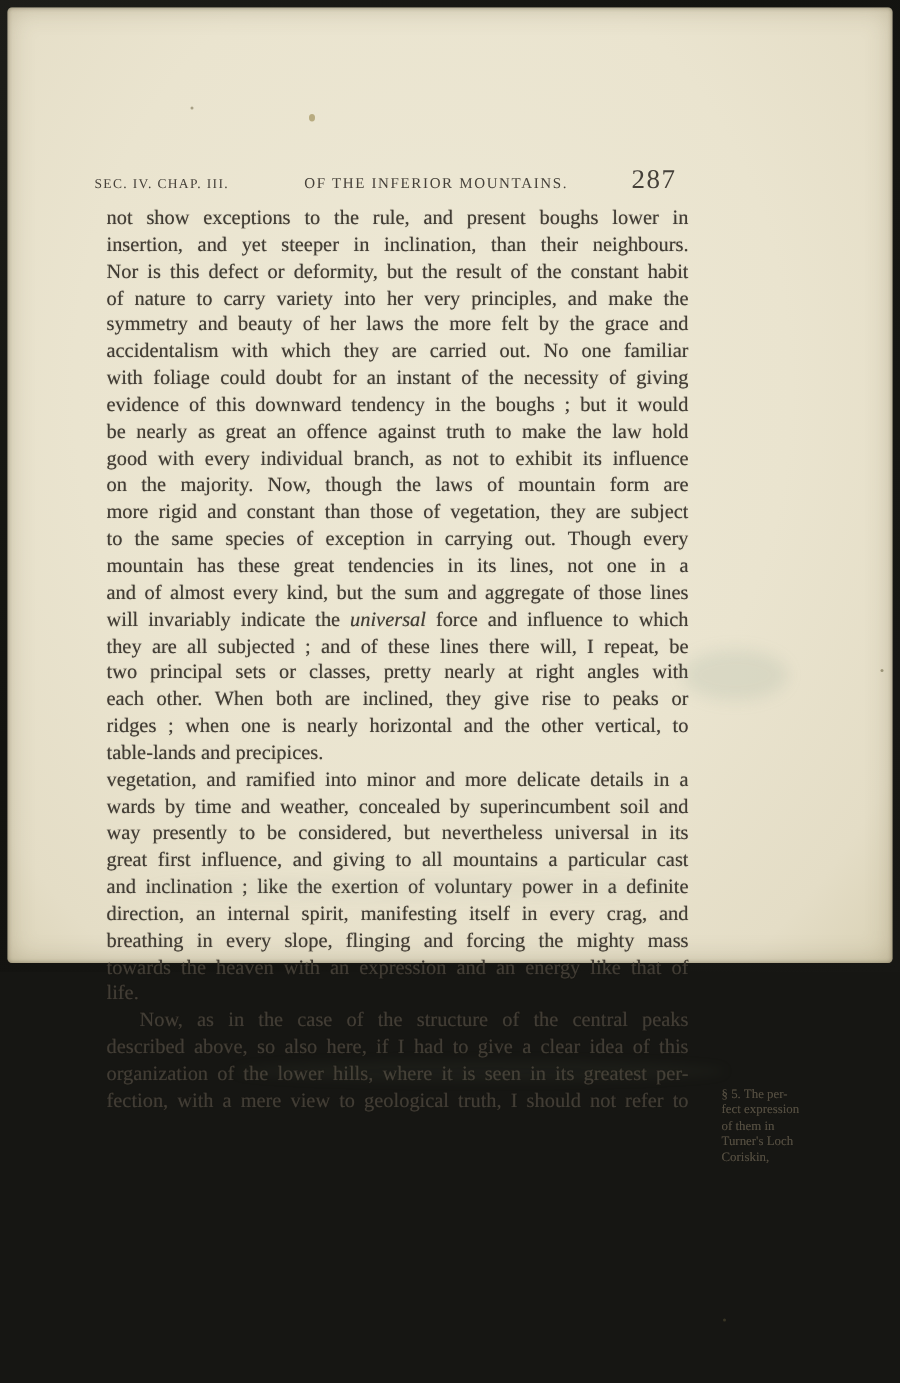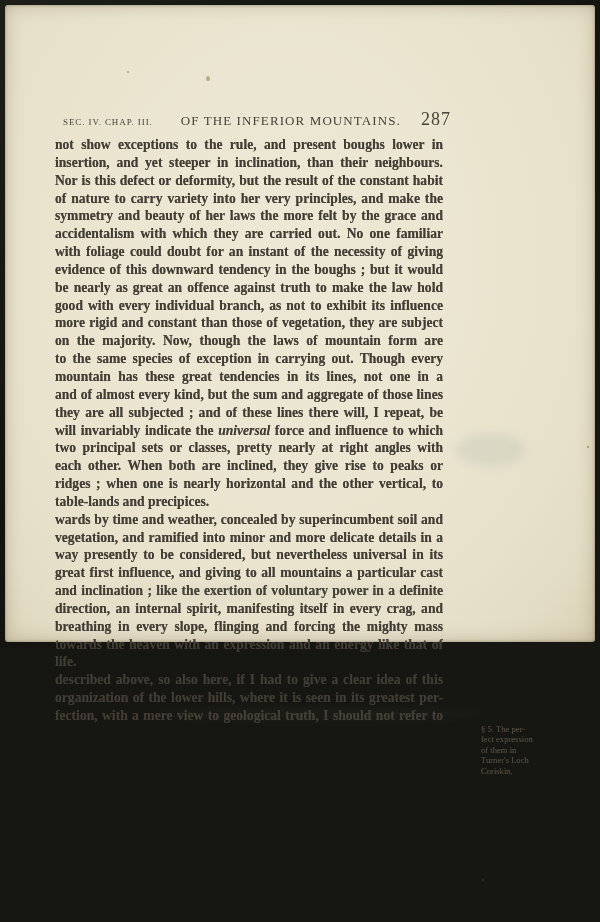--- a/index.html
+++ b/index.html
@@ -34,39 +34,38 @@
     color: #46413a;
   }
   .running-head .sec {
     font-size: 9px;
     letter-spacing: 0.9px;
     font-variant: small-caps;
     text-transform: uppercase;
     white-space: nowrap;
   }
   .running-head .title {
-    font-size: 13px;
+    font-size: 10px;
     letter-spacing: 1.1px;
     text-transform: uppercase;
     white-space: nowrap;
     position: relative;
     left: 4px;
   }
   .running-head .folio {
     font-size: 18px;
     letter-spacing: 1px;
   }
   
   .body-text {
     position: absolute;
-    left: 50px; top: 131px; width: 388px;
+    left: 66px; top: 131px; width: 388px;
     color: #423d35;
     font-size: 13.6px;
     text-shadow: 0 0 0.6px rgba(66, 60, 50, 0.65);
-    font-weight: bold;
   }
   .line {
     height: 17.85px;
     line-height: 17.85px;
     overflow: hidden;
     text-align: justify;
     text-align-last: justify;
     white-space: nowrap;
   }
   .line.end {
@@ -136,40 +135,41 @@
         <div class="line">not show exceptions to the rule, and present boughs lower in</div>
         <div class="line">insertion, and yet steeper in inclination, than their neighbours.</div>
         <div class="line">Nor is this defect or deformity, but the result of the constant habit</div>
         <div class="line">of nature to carry variety into her very principles, and make the</div>
         <div class="line">symmetry and beauty of her laws the more felt by the grace and</div>
         <div class="line">accidentalism with which they are carried out.  No one familiar</div>
         <div class="line">with foliage could doubt for an instant of the necessity of giving</div>
         <div class="line">evidence of this downward tendency in the boughs ; but it would</div>
         <div class="line">be nearly as great an offence against truth to make the law hold</div>
         <div class="line">good with every individual branch, as not to exhibit its influence</div>
+        <div class="line">on the majority.  Now, though the laws of mountain form are</div>
         <div class="line">more rigid and constant than those of vegetation, they are subject</div>
-        <div class="line">on the majority.  Now, though the laws of mountain form are</div>
         <div class="line">to the same species of exception in carrying out.  Though every</div>
         <div class="line">mountain has these great tendencies in its lines, not one in a</div>
         <div class="line">and of almost every kind, but the sum and aggregate of those lines</div>
+        <div class="line">will invariably indicate the <i>universal</i> force and influence to which</div>
         <div class="line">they are all subjected ; and of these lines there will, I repeat, be</div>
-        <div class="line">will invariably indicate the <i>universal</i> force and influence to which</div>
         <div class="line">two principal sets or classes, pretty nearly at right angles with</div>
         <div class="line">each other.  When both are inclined, they give rise to peaks or</div>
         <div class="line">ridges ; when one is nearly horizontal and the other vertical, to</div>
         <div class="line end">table-lands and precipices.</div>
+        <div class="line">vegetation, and ramified into minor and more delicate details in a</div>
         <div class="line">wards by time and weather, concealed by superincumbent soil and</div>
-        <div class="line">vegetation, and ramified into minor and more delicate details in a</div>
         <div class="line">way presently to be considered, but nevertheless universal in its</div>
         <div class="line">great first influence, and giving to all mountains a particular cast</div>
         <div class="line">and inclination ; like the exertion of voluntary power in a definite</div>
         <div class="line">direction, an internal spirit, manifesting itself in every crag, and</div>
         <div class="line">breathing in every slope, flinging and forcing the mighty mass</div>
         <div class="line">towards the heaven with an expression and an energy like that of</div>
         <div class="line end">life.</div>
+        <div class="line indent">Now, as in the case of the structure of the central peaks</div>
         <div class="line">described above, so also here, if I had to give a clear idea of this</div>
         <div class="line">organization of the lower hills, where it is seen in its greatest per-</div>
         <div class="line">fection, with a mere view to geological truth, I should not refer to</div>
       </div>
 
     <div class="margin-note">
         <div class="note-line">§ 5. The per-</div>
         <div class="note-line">fect expression</div>
         <div class="note-line">of them in</div>
         <div class="note-line">Turner's Loch</div>

